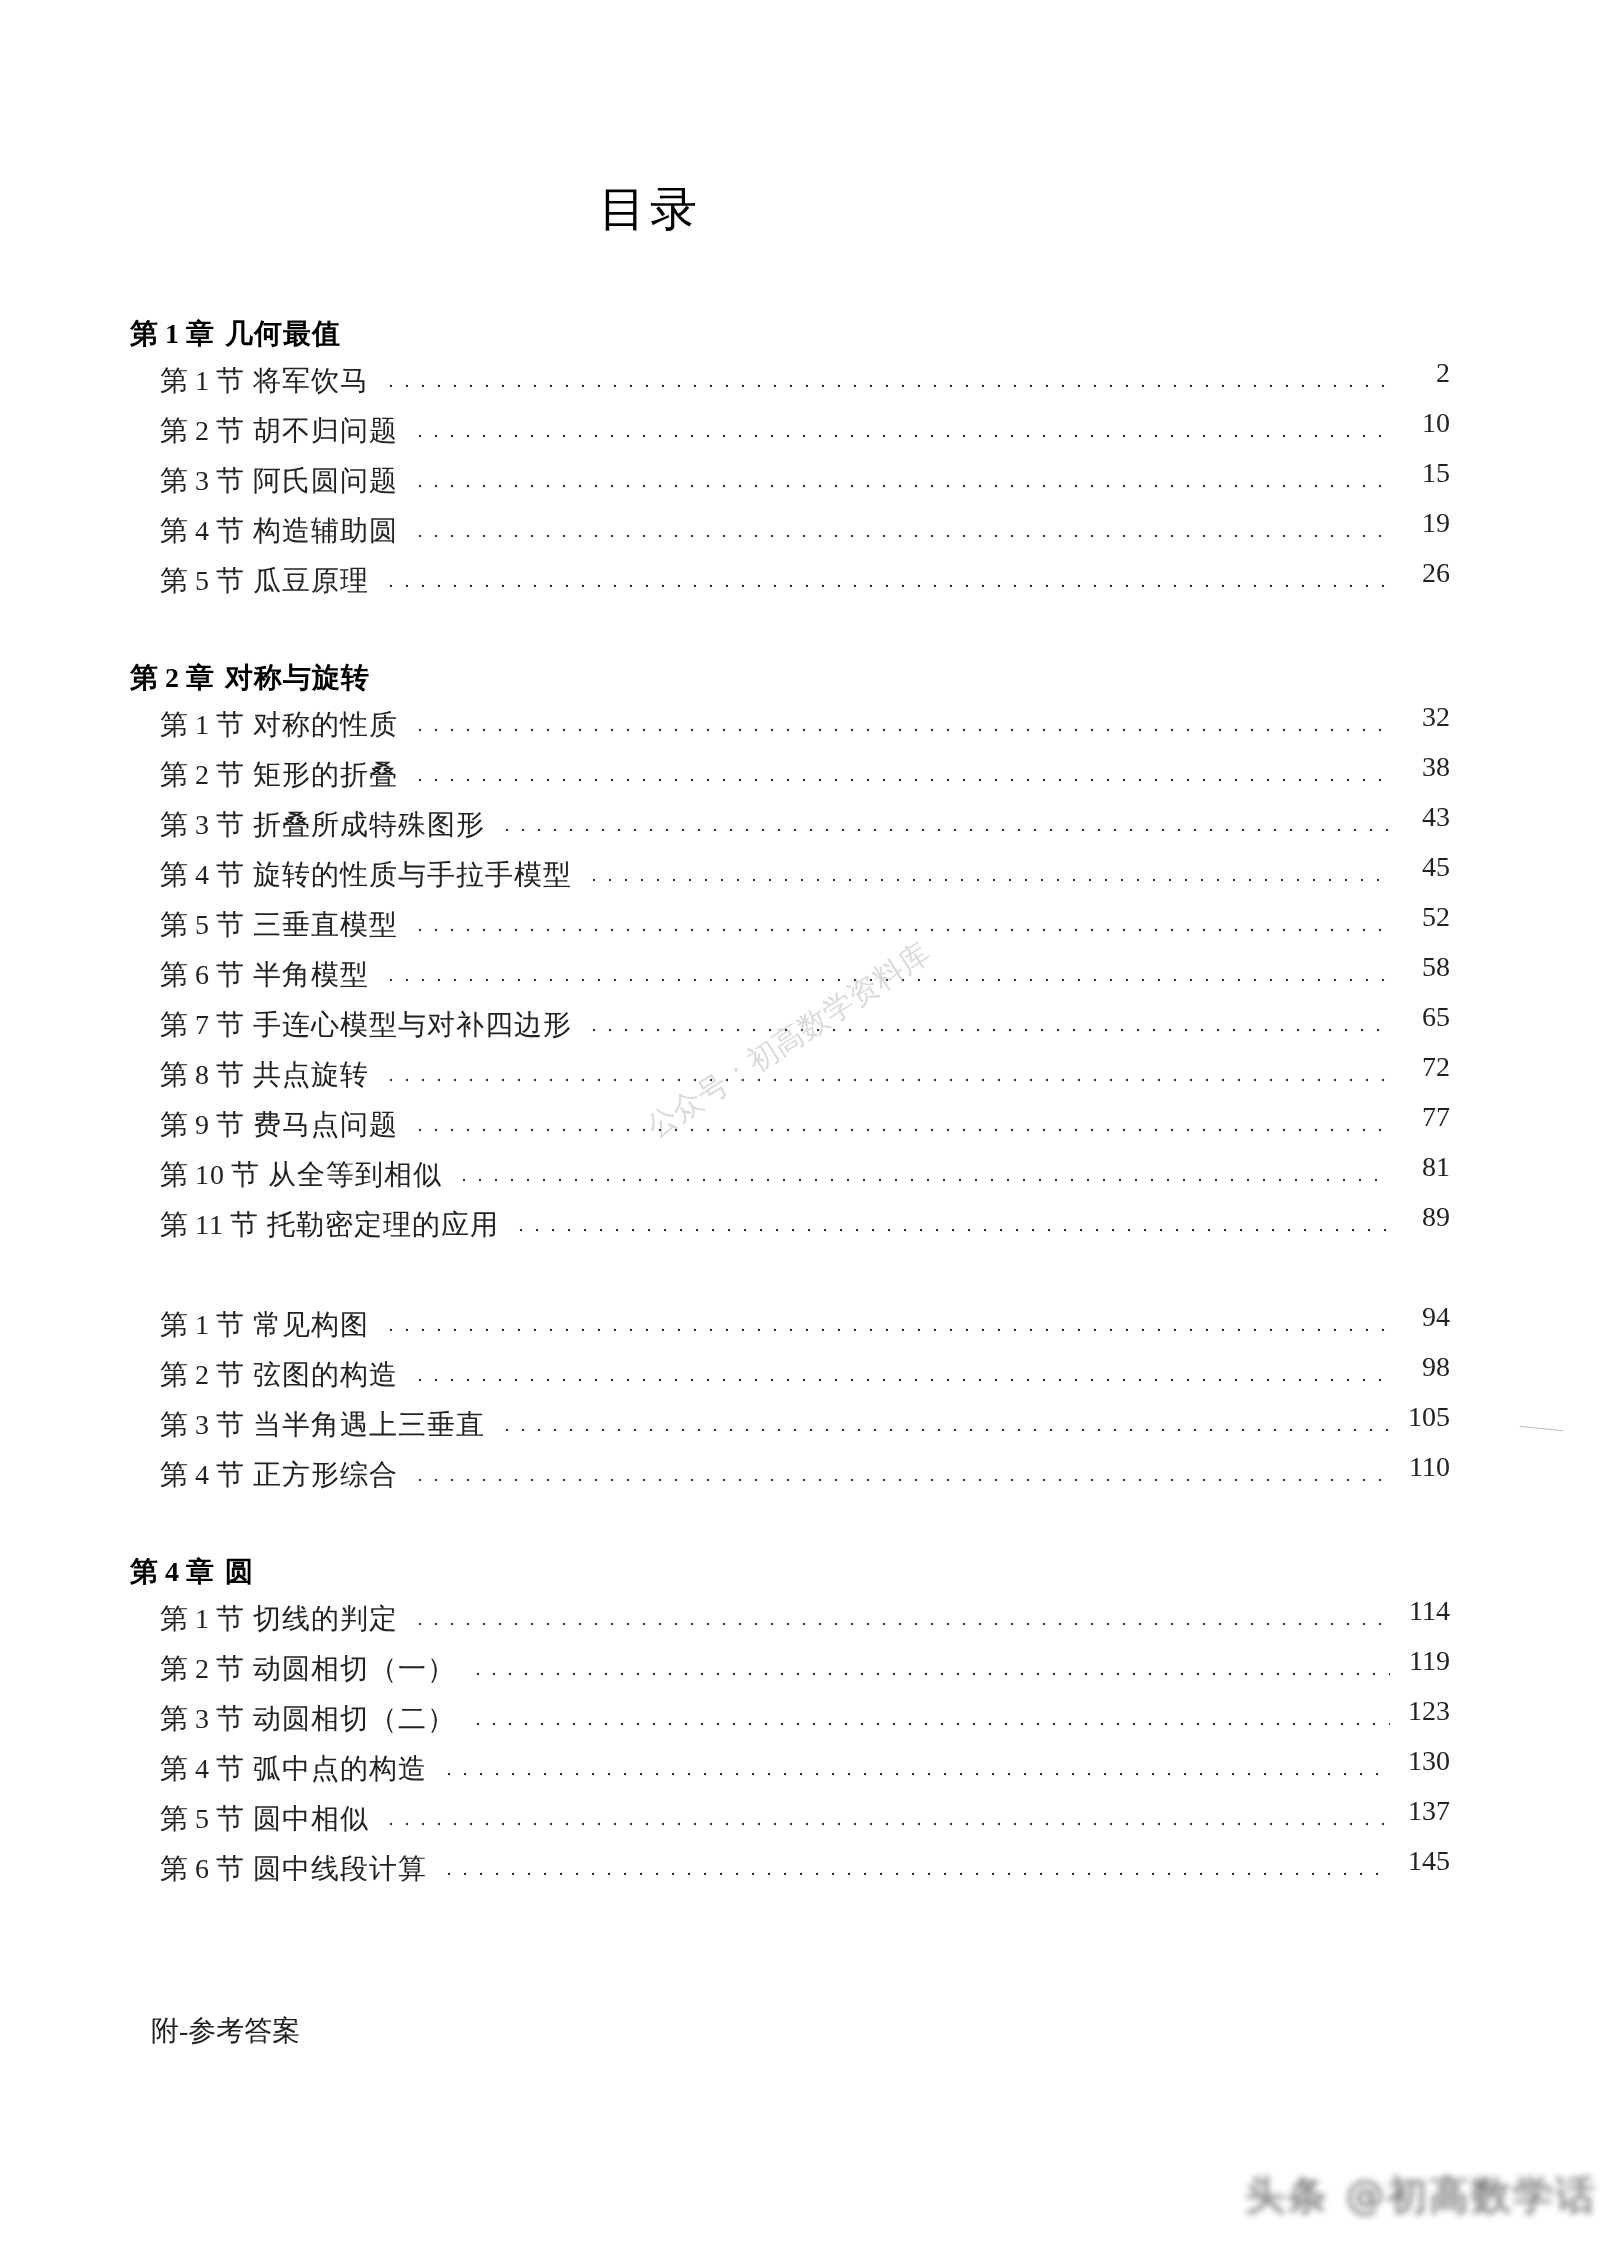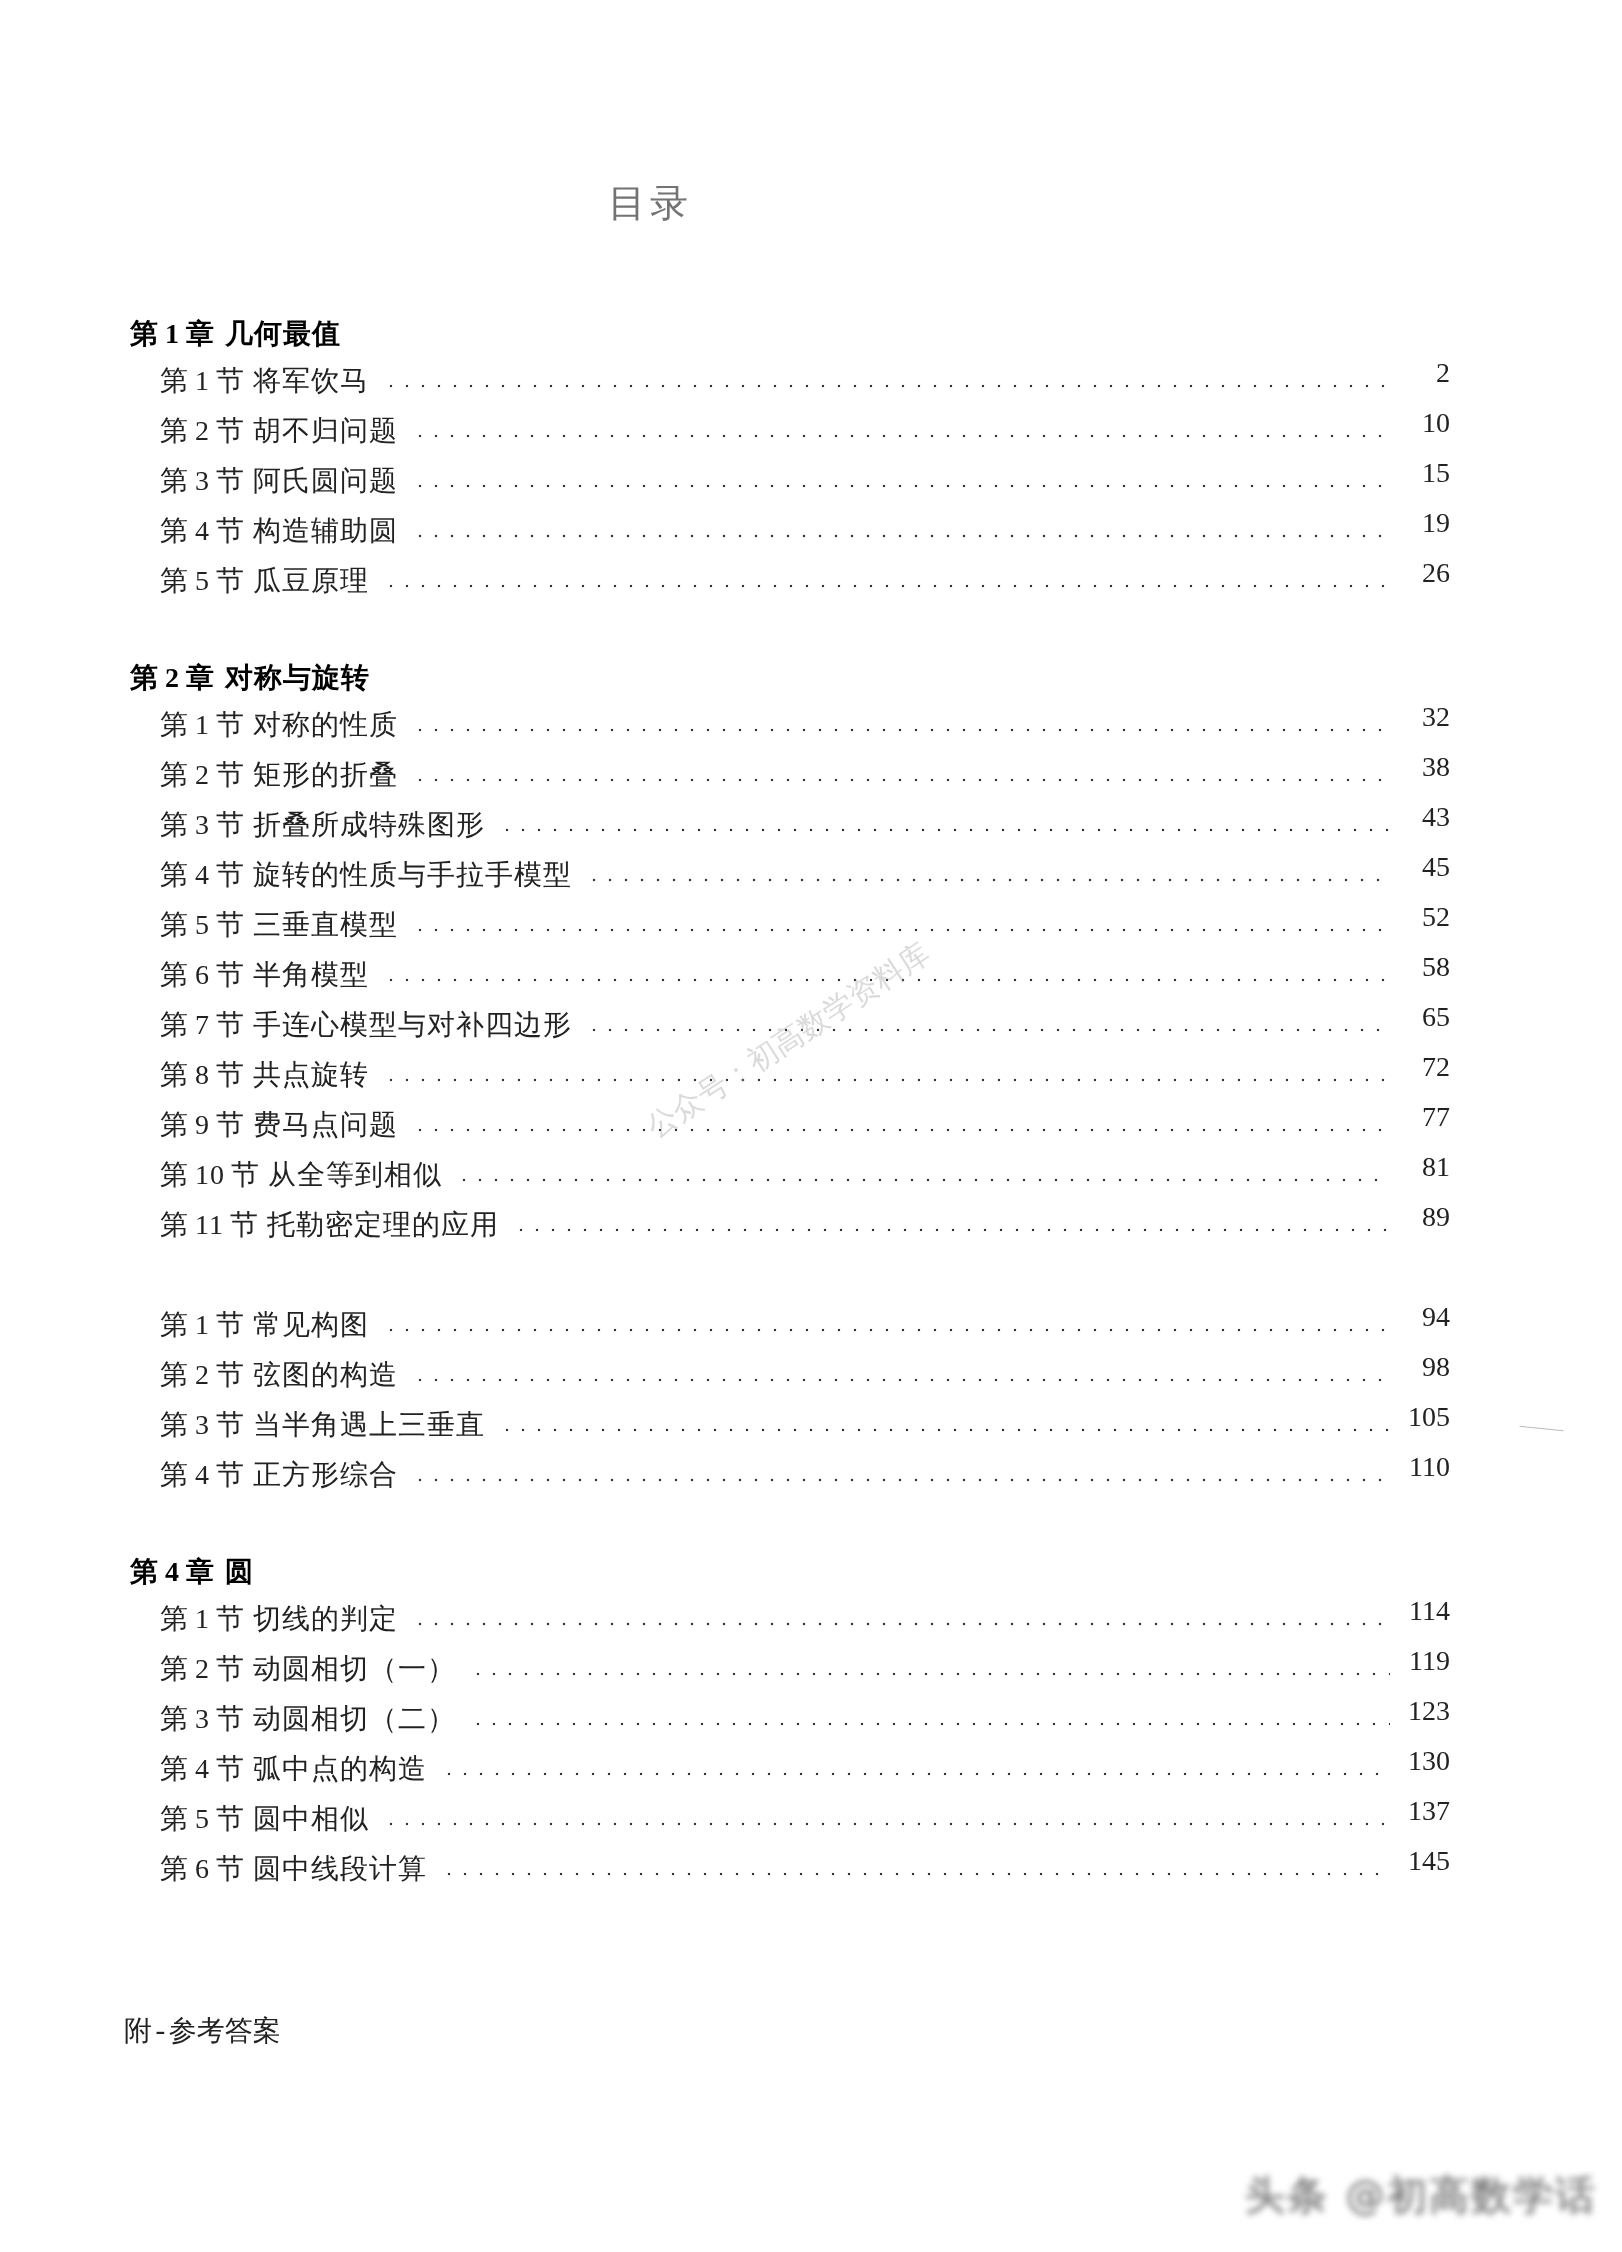--- a/index.html
+++ b/index.html
@@ -4,21 +4,21 @@
 <style>
   html, body { margin: 0; padding: 0; background: #ffffff; }
   body {
     width: 1622px; height: 2252px; position: relative; overflow: hidden;
     font-family: "DejaVu Serif", "Liberation Serif", serif;
     color: #1a1a1a;
   }
   .page-title {
     position: absolute; left: 0; width: 1300px; top: 178px;
     text-align: center; font-family: "DejaVu Sans", sans-serif;
-    font-size: 38px; letter-spacing: 4px; color: #737373;
+    font-size: 47px; letter-spacing: 4px; color: #000000;
   }
   .toc { position: absolute; left: 130px; top: 312px; width: 1320px; }
   .chapter { margin-bottom: 50px; }
   .chapter-heading {
     height: 44px; line-height: 44px; font-size: 28px; font-weight: bold;
     font-family: "DejaVu Sans", sans-serif; color: #000000; letter-spacing: 1px;
   }
   .chapter-heading .num { font-family: "Liberation Serif", serif; font-weight: bold; margin: 0 6px; }
   .chapter-heading .title { margin-left: 10px; }
   .section {
@@ -31,22 +31,22 @@
   .section .leader {
     flex: 1; height: 4px; margin: 10px 10px 0 14px;
     background-image: radial-gradient(circle, #333 1.3px, transparent 1.6px);
     background-size: 16px 4px; background-repeat: repeat-x; background-position: left center;
   }
   .section .page {
     font-family: "Liberation Serif", serif; font-size: 28px; min-width: 50px;
     text-align: right; position: relative; top: -8px;
   }
   .appendix {
-    position: absolute; left: 124px; top: 2012px;
-    font-family: Liberation Mono, monospace; font-size: 28px; color: #222;
+    position: absolute; left: 151px; top: 2012px;
+    font-family: Liberation Serif, serif; font-size: 28px; color: #222;
   }
   .watermark-center {
     position: absolute; left: 650px; top: 1110px;
     font-family: "DejaVu Sans", sans-serif; font-size: 30px;
     color: rgba(150,150,150,0.35); transform: rotate(-33deg); transform-origin: left center;
     white-space: nowrap; pointer-events: none;
   }
   .watermark-bottom {
     position: absolute; left: 1245px; top: 2168px;
     font-family: "DejaVu Sans", sans-serif; font-size: 40px; font-weight: bold;

